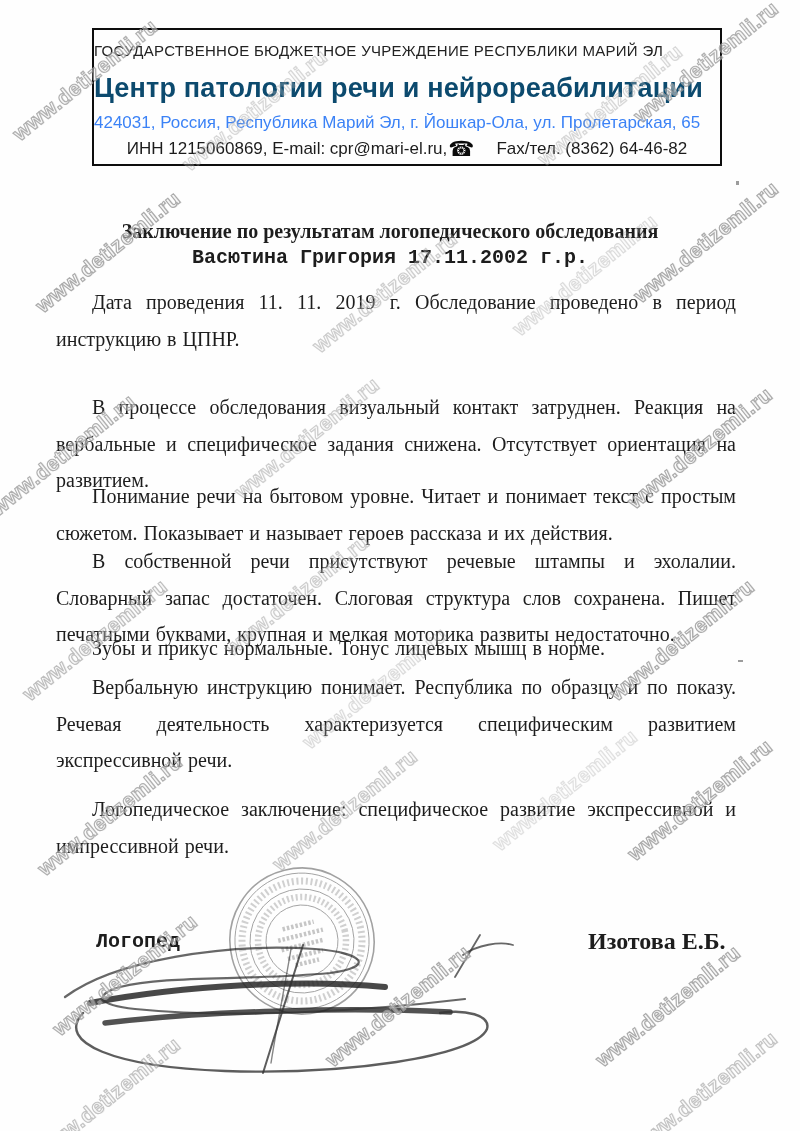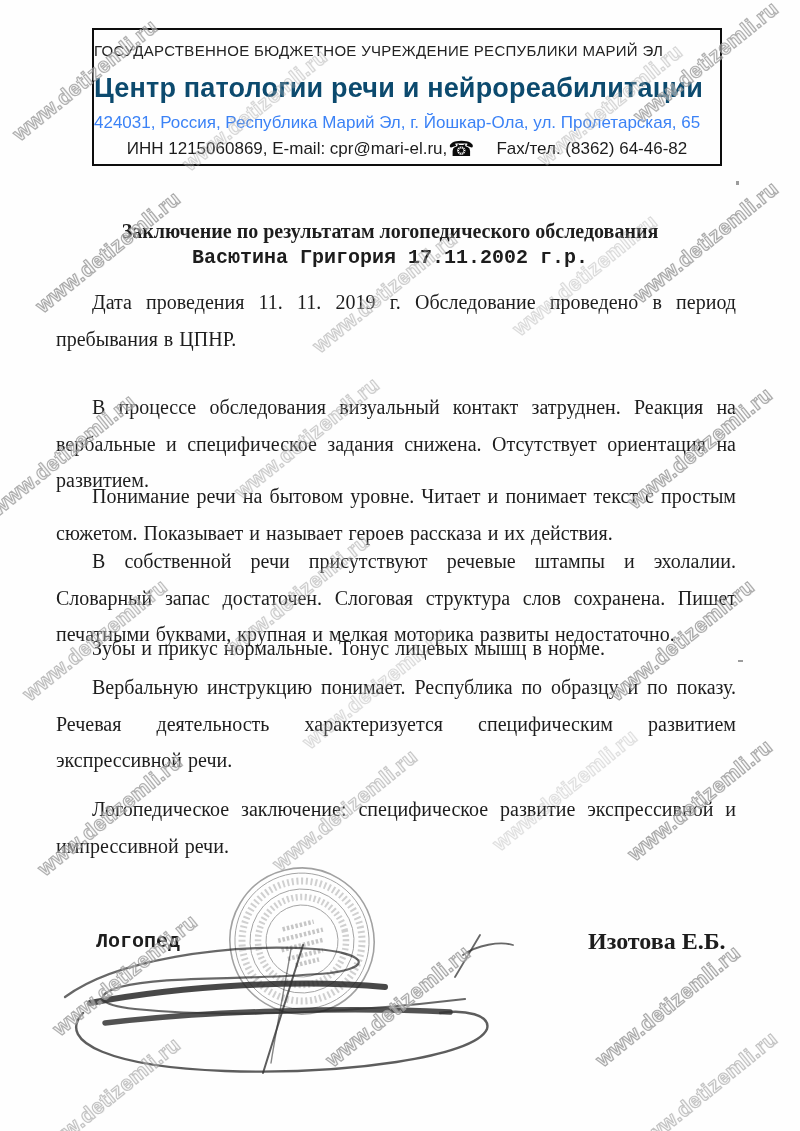--- a/index.html
+++ b/index.html
@@ -72,21 +72,21 @@
       <span class="phone-icon">☎</span>
       <span class="fax">Fax/тел. (8362) 64-46-82</span>
     </div>
   </div>
 
   <div class="doc-title">Заключение по результатам логопедического обследования</div>
   <div class="patient-line">Васютина Григория 17.11.2002 г.р.</div>
 
   <div class="para" style="top:284px">
     <div class="ln jl ind">Дата проведения 11. 11. 2019 г. Обследование проведено в период</div>
-    <div class="ln">пребывания в ЦПНР.</div>
+    <div class="ln">инструкцию в ЦПНР.</div>
   </div>
 
   <div class="para" style="top:389px">
     <div class="ln jl ind">В процессе обследования визуальный контакт затруднен. Реакция на</div>
     <div class="ln jl">вербальные и специфическое задания снижена. Отсутствует ориентация на</div>
     <div class="ln">развитием.</div>
   </div>
 
   <div class="para" style="top:478px">
     <div class="ln jl ind">Понимание речи на бытовом уровне. Читает и понимает текст с простым</div>

